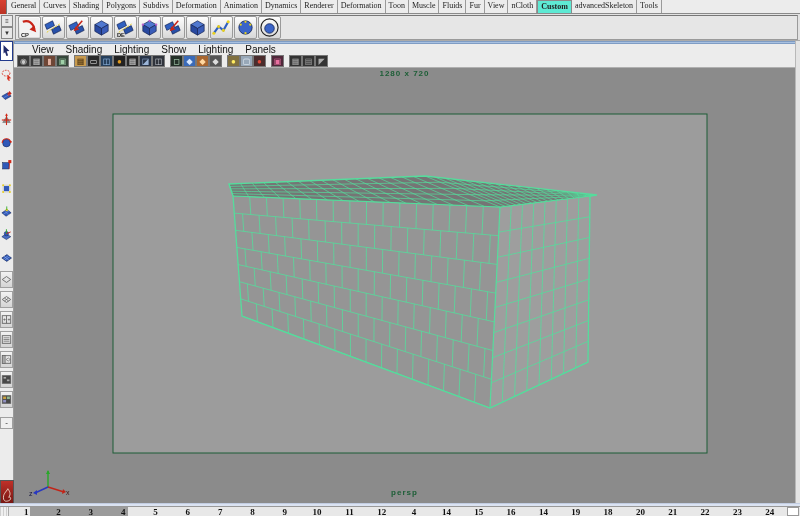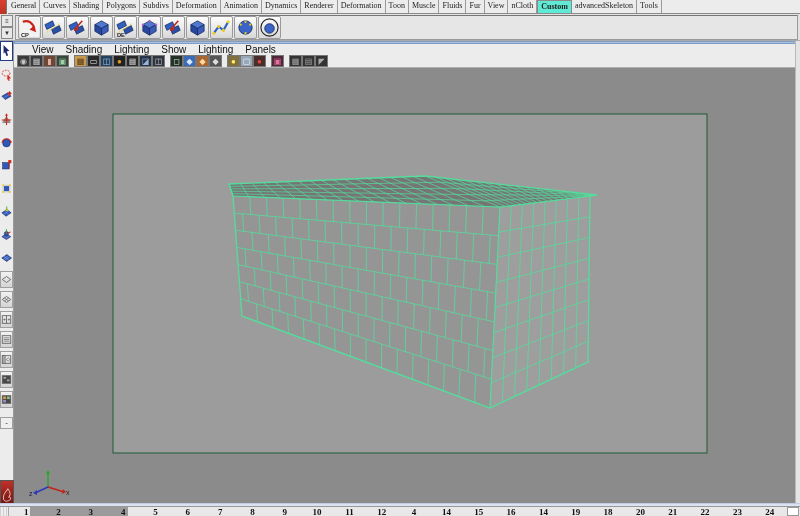--- a/index.html
+++ b/index.html
@@ -510,20 +510,22 @@
         <polygon points="215.0,116.0 411.0,108.0 583.0,127.0 576.0,128.0 574.0,294.0 476.0,340.0 228.0,248.0 219.0,128.0" fill="none" stroke="#55dc9c" stroke-width="1.3"></polygon>
         <line x1="34" y1="419" x2="34" y2="403" stroke="#28a828" stroke-width="1.4"></line>
         <polygon points="32.0,406.0 36.0,406.0 34.0,402.0" fill="#28a828"></polygon>
         <line x1="34" y1="419" x2="50" y2="424" stroke="#c22418" stroke-width="1.4"></line>
         <polygon points="49.0,421.0 52.0,424.0 48.0,426.0" fill="#c22418"></polygon>
         <line x1="34" y1="419" x2="21" y2="425" stroke="#2838c0" stroke-width="1.4"></line>
         <polygon points="23.0,422.0 19.0,425.0 23.0,427.0" fill="#2838c0"></polygon>
         <text x="52" y="427" font-size="7" fill="#401818">x</text>
         <text x="15" y="428" font-size="7" fill="#181840">z</text>
       </svg>
+    <div class="res-label">1280 x 720</div>
+    <div class="persp-label">persp</div>
   </div>
 
   <div class="right-edge"></div>
 
   <div class="divider-strip"></div>
 
   <div class="timeline">
     <div class="tl-grip"></div>
     <div class="tl-block"></div>
     <div class="tl-frames" id="tlFrames">

